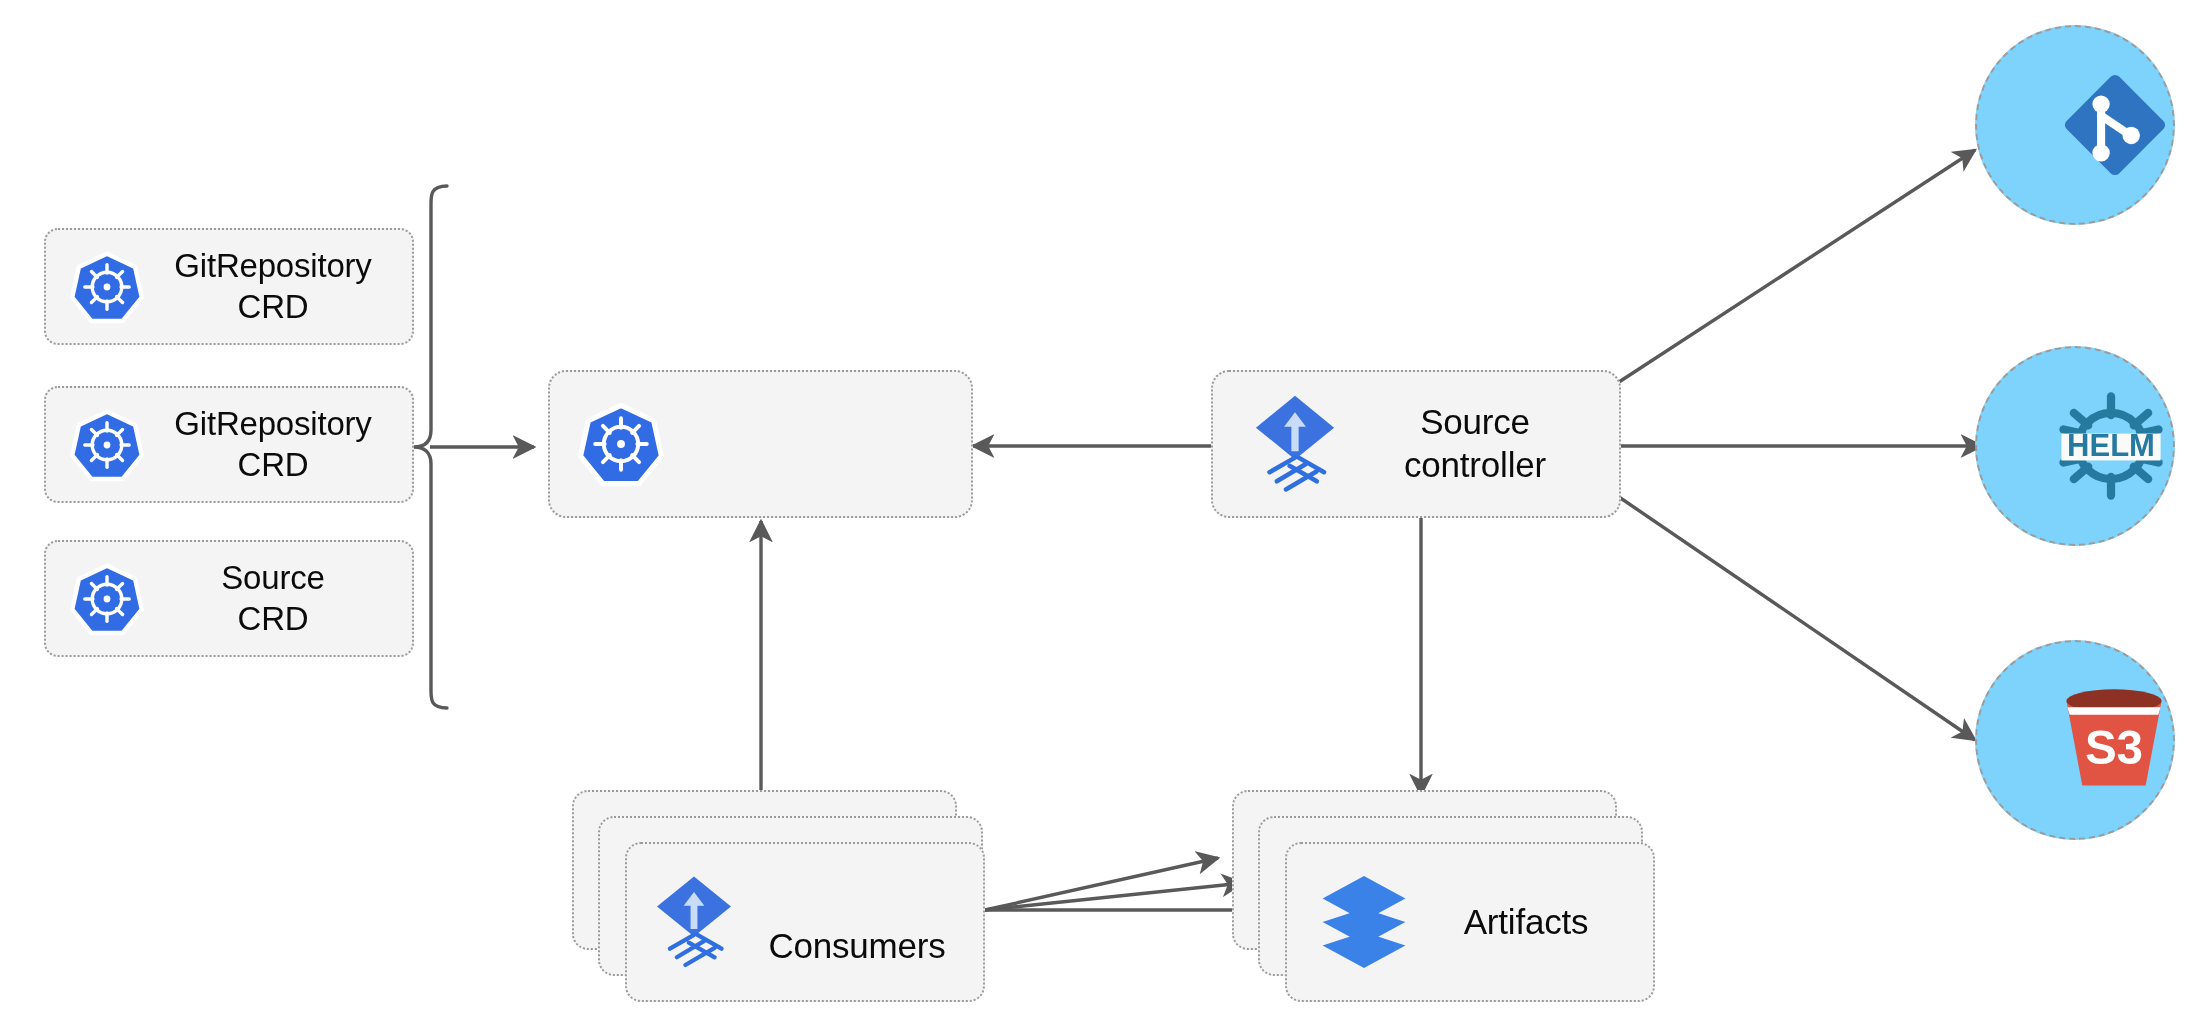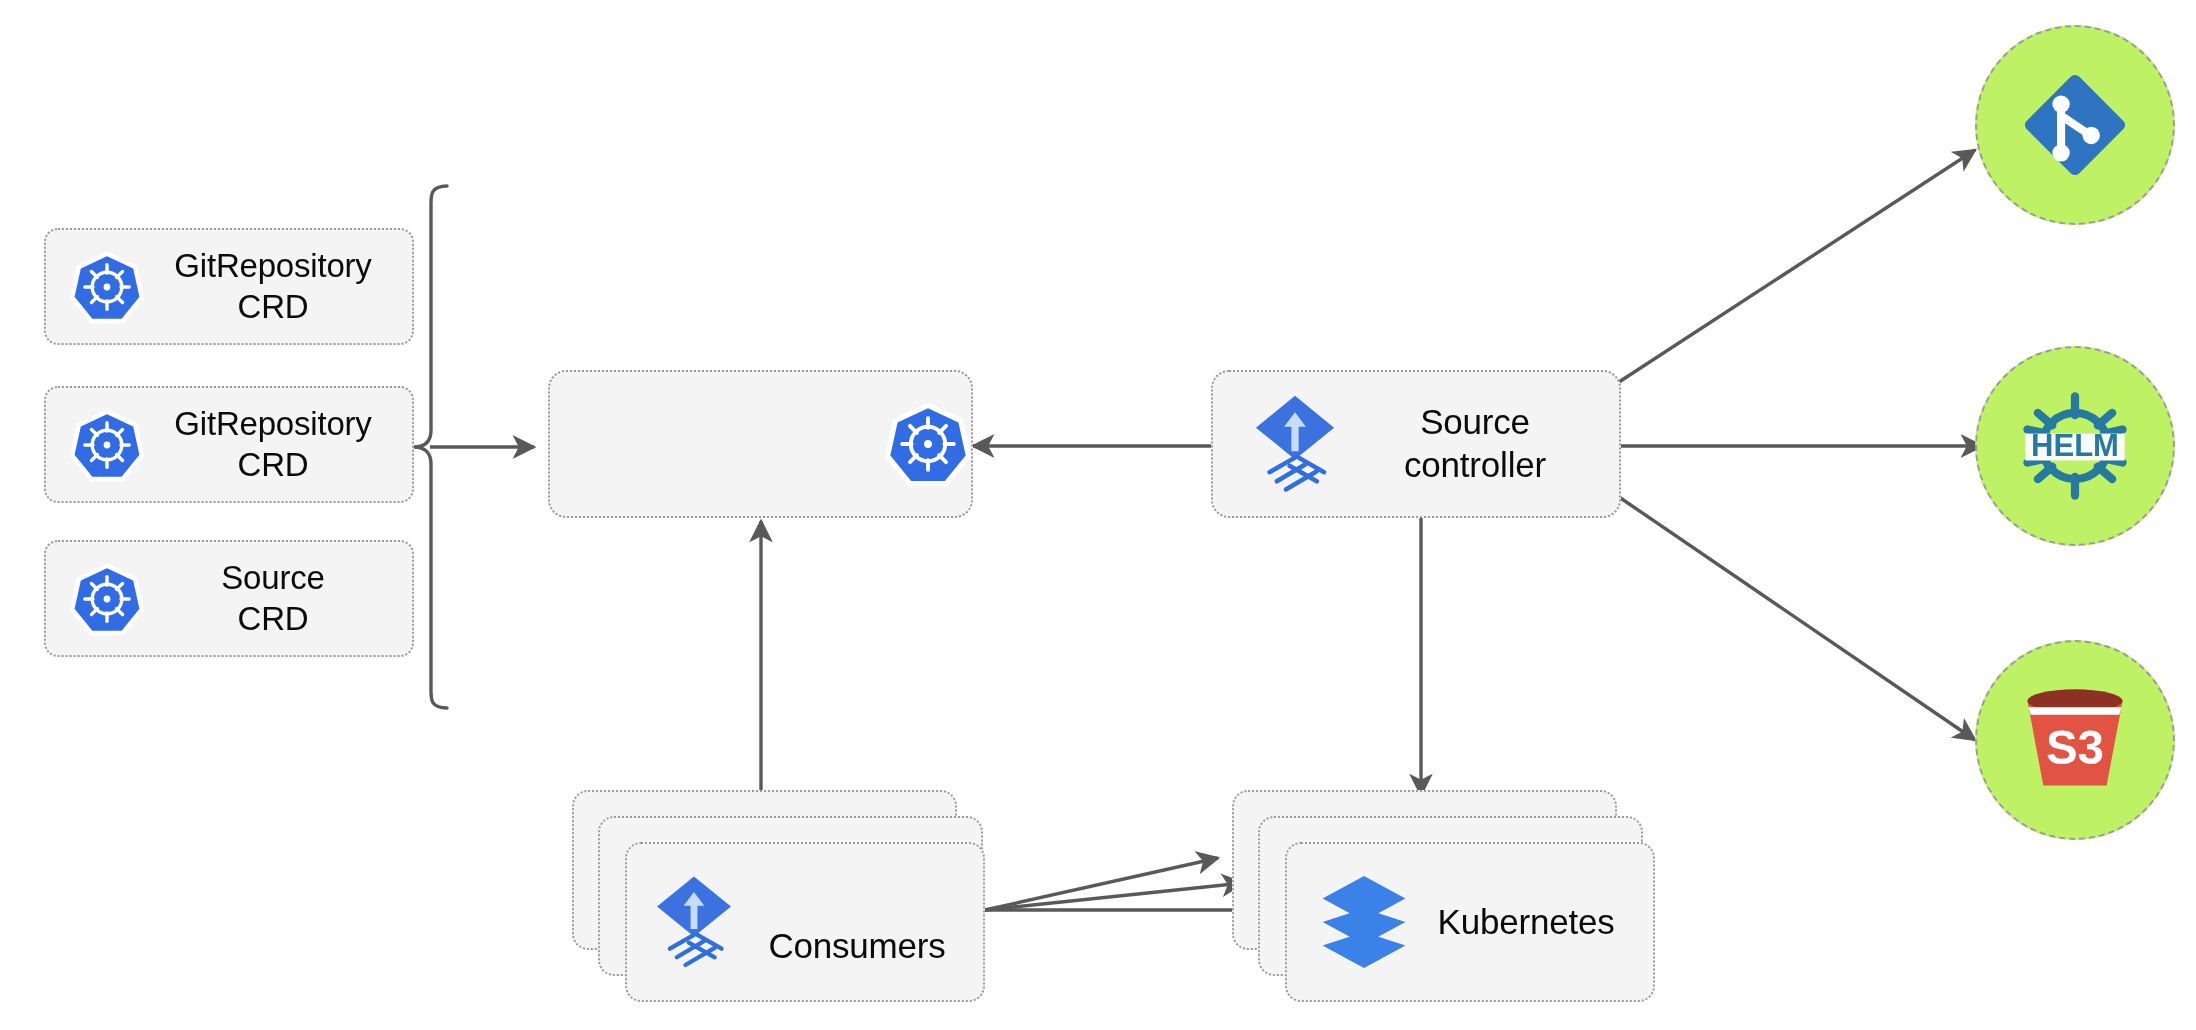--- a/index.html
+++ b/index.html
@@ -31,21 +31,21 @@
 
   
   .node {
     position: absolute;
     box-sizing: border-box;
     background: #f4f4f4;
     border: 2px dotted #9b9b9b;
     border-radius: 16px;
     display: flex;
     align-items: center;
-    justify-content: flex-end;
+    justify-content: space-between;
   }
   .node-label {
     color: #0b0b0b;
     font-size: 33px;
     line-height: 1.22;
     text-align: center;
     white-space: pre-line;
     letter-spacing: -0.2px;
   }
   .node-icon {
@@ -96,24 +96,24 @@
   }
 
   
   .circle-node {
     position: absolute;
     box-sizing: border-box;
     width: 200px;
     height: 200px;
     border-radius: 50%;
     border: 2px dashed #9b9b9b;
-    background: #bef264;
+    background: #7dd3fc;
     display: flex;
     align-items: center;
-    justify-content: center;
+    justify-content: flex-end;
   }
 
   .ico { display: block; }
 </style>
 </head>
 <body>
 
 <div id="stage">
 
   <svg id="edges" viewBox="0 0 2196 1030" width="2196" height="1030">
@@ -281,21 +281,21 @@
     <div class="stack-layer" style="left:1232px; top:790px; width:385px; height:160px;"></div>
     <div class="stack-layer" style="left:1258px; top:816px; width:385px; height:160px;"></div>
     <div class="stack-front" style="left:1285px; top:842px; width:370px; height:160px; padding-left:32px;">
       <span class="node-icon" style="width:90px;height:96px;">
         <svg class="ico" width="90" height="96" viewBox="0 0 100 106">
           <path d="M50 2 L96 27 L50 52 L4 27 Z" fill="#3b82e8"></path>
           <path d="M50 38 L96 53 L50 78 L4 53 Z" fill="#3b82e8"></path>
           <path d="M50 64 L96 79 L50 104 L4 79 Z" fill="#3b82e8"></path>
         </svg>
       </span>
-      <span class="node-label" style="flex:1 1 auto; padding-right:10px; font-size:35px;">Kubernetes</span>
+      <span class="node-label" style="flex:1 1 auto; padding-right:10px; font-size:35px;">Artifacts</span>
     </div>
   </div>
 
   <div class="circle-node" style="left:1975px; top:25px;">
     <span>
       <svg class="ico" width="116" height="116" viewBox="0 0 100 100">
         <rect x="18" y="18" width="64" height="64" rx="5" fill="#2f74c0" transform="rotate(45 50 50)"></rect>
         <g stroke="#ffffff" stroke-width="7" stroke-linecap="round" fill="none">
           <path d="M38 72 L38 36"></path>
           <path d="M38 42 L62 58"></path>

